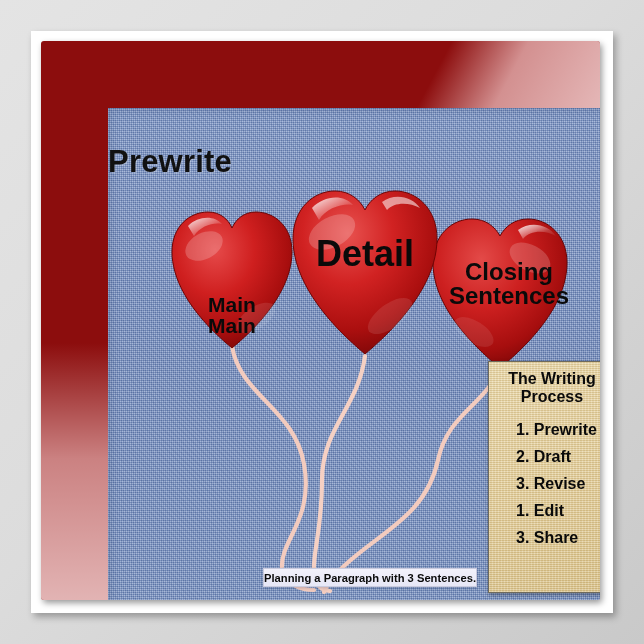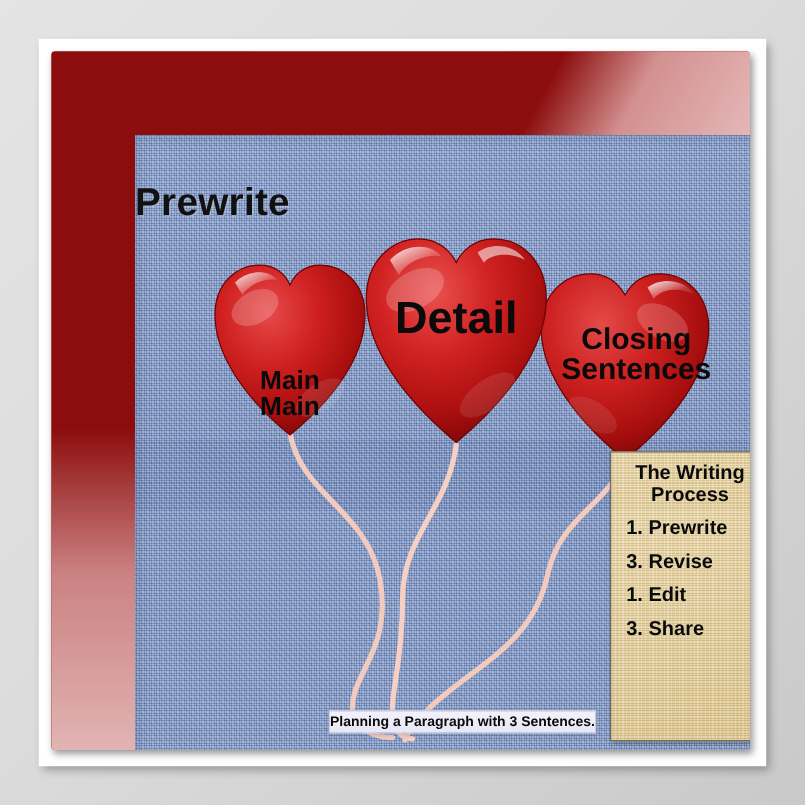--- a/index.html
+++ b/index.html
@@ -193,21 +193,21 @@
     font-size: 15.5px;
     font-weight: bold;
   }
   #process-heading {
     text-align: center;
     line-height: 1.12;
     font-size: 16px;
     margin-bottom: 8px;
   }
   #process-list {
-    margin: 0;
+    margin: 15px;
     padding: 0;
     list-style: none;
   }
   #process-list li {
     padding: 0 0 0 6px;
     margin-bottom: 9px;
     font-size: 16px;
     white-space: nowrap;
   }
 
@@ -329,20 +329,21 @@
           <span>Closing</span><br>
           <span>Sentences</span>
         </div>
       </div>
 
 
       <div class="parchment" id="panel-process">
         <div id="process-heading">The Writing Process</div>
         <ul id="process-list">
           <li>1. Prewrite</li>
+          <li>2. Draft</li>
           <li>3. Revise</li>
           <li>1. Edit</li>
           <li>3. Share</li>
         </ul>
       </div>
 
       <div id="bottom-caption">Planning a Paragraph with 3 Sentences.</div>
 
     </div>
   </div>

